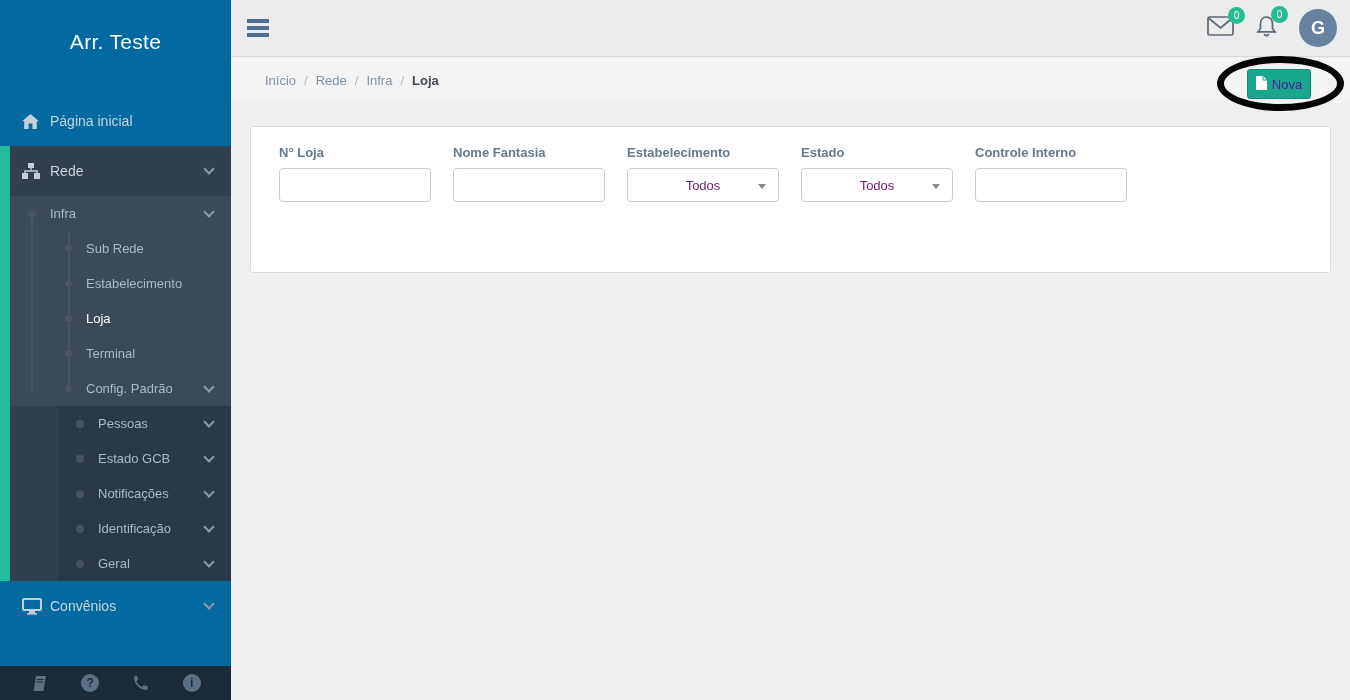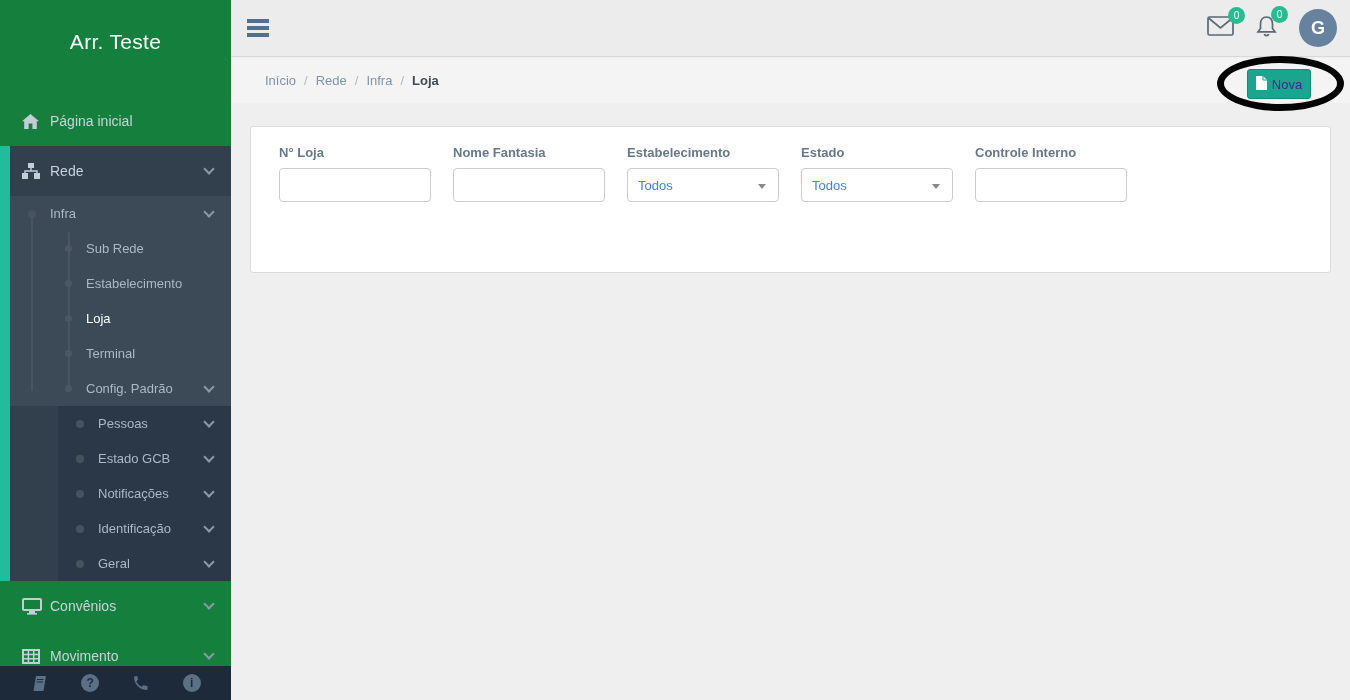--- a/index.html
+++ b/index.html
@@ -1,20 +1,20 @@
 <!DOCTYPE html>
 <html><head>
 <meta charset="utf-8">
 <style>
   * { margin:0; padding:0; box-sizing:border-box; }
   html,body { width:1350px; height:700px; font-family:"Liberation Sans", sans-serif; }
   .app { position:relative; width:1350px; height:700px; background:#efefef; overflow:hidden; }
 
   
-  .sidebar { position:absolute; left:0; top:0; width:231px; height:700px; background:#15803d; z-index:5; }
+  .sidebar { position:absolute; left:0; top:0; width:231px; height:700px; background:#0369a1; z-index:5; }
   .brand { height:84px; display:flex; align-items:center; justify-content:center; color:#fdfdfd; font-size:21px; letter-spacing:.3px; }
   .nav { padding-top:12px; }
   .nav-item { position:relative; display:flex; align-items:center; cursor:pointer; }
   .nav-item.top { height:50px; padding-left:22px; color:#c8d3da; font-size:14px; }
   .nav-item.top .nav-icon { width:28px; display:flex; align-items:center; }
   .active-section { position:relative; border-left:10px solid #1fbd9c; background:#323f4d; }
   .active-section .nav-item.top { padding-left:12px; }
   .active-section .nav-item.top .rede-label { padding-left:0; }
   .subtree { position:relative; }
   .infra-block { background:#3c4956; }
@@ -49,21 +49,21 @@
 
   .nova-btn { position:absolute; left:1247px; top:69px; width:64px; height:30px; background:#18a68f; border:1px solid #128f7b; border-radius:3px; color:#4c1d95; font-size:13px; display:flex; align-items:center; justify-content:center; gap:5px; cursor:pointer; z-index:8;text-align:center; }
   .annotation-ellipse { position:absolute; left:1217px; top:56px; width:127px; height:55px; border:7px solid #050505; border-radius:50%; z-index:9; pointer-events:none; }
 
   
   .card { position:absolute; left:250px; top:126px; width:1081px; height:147px; background:#ffffff; border:1px solid #dbdbdb; border-radius:3px; padding:18px 28px 16px 28px; }
   .fields { display:flex; gap:22px; }
   .field { width:152px; }
   .field label { display:block; font-size:13px; font-weight:bold; color:#67798b; margin-bottom:8px; }
   .text-input { width:100%; height:34px; border:1px solid #ccc; border-radius:4px; padding:0 10px; font-size:13px; color:#444; background:#fff; }
-  .select { position:relative; width:100%; height:34px; border:1px solid #ccc; border-radius:4px; background:#fff; display:flex; align-items:center; padding:0 10px; font-size:13px; color:#3b82f6; cursor:pointer; }
+  .select { position:relative; width:100%; height:34px; border:1px solid #ccc; border-radius:4px; background:#fff; display:flex; align-items:center; padding:0 10px; font-size:13px; color:#701a75; cursor:pointer;justify-content:center; }
   .select .caret { position:absolute; right:12px; top:15px; width:0; height:0; border-left:4px solid transparent; border-right:4px solid transparent; border-top:5px solid #888; }
   .search-btn { margin-top:22px; height:34px; padding:0 15px; background:#337ab7; border:1px solid #2e6da4; border-radius:4px; color:#fff; font-size:14px; display:inline-flex; align-items:center; gap:7px; cursor:pointer; }
 </style>
 </head>
 <body>
 
 <div class="app">
 
   <div class="sidebar">
     <div class="brand">Arr. Teste</div>
@@ -149,30 +149,20 @@
           <svg width="20" height="17" viewBox="0 0 20 17">
               <rect x="1" y="1" width="18" height="11" rx="1" fill="none" stroke="#c3ced6" stroke-width="2"></rect>
               <rect x="7" y="13" width="6" height="2" fill="#c3ced6"></rect>
               <rect x="5" y="15" width="10" height="1.6" fill="#c3ced6"></rect>
             </svg>
         </span>
         <span>Convênios</span>
         <span class="chev"></span>
       </div>
 
-      <div class="nav-item top">
-        <span class="nav-icon">
-          <svg width="18" height="15" viewBox="0 0 18 15">
-              <rect x="1" y="1" width="16" height="13" fill="none" stroke="#c3ced6" stroke-width="2"></rect>
-              <path d="M6.4 1 V14 M11.7 1 V14 M1 5.4 H17 M1 9.8 H17" stroke="#c3ced6" stroke-width="1.5"></path>
-            </svg>
-        </span>
-        <span>Movimento</span>
-        <span class="chev"></span>
-      </div>
     </div>
 
     <div class="sidebar-footer">
       <span class="foot-ic">
         <svg width="15" height="17" viewBox="0 0 15 17">
             <path d="M4 1 L14 1 L11.5 16 L1.5 16 Z" fill="#5c7085"></path>
             <path d="M5 4.5 L11.5 4.5 M4.6 7 L11 7" stroke="#1d2a39" stroke-width="1.1"></path>
           </svg>
       </span>
       <span class="foot-ic">

